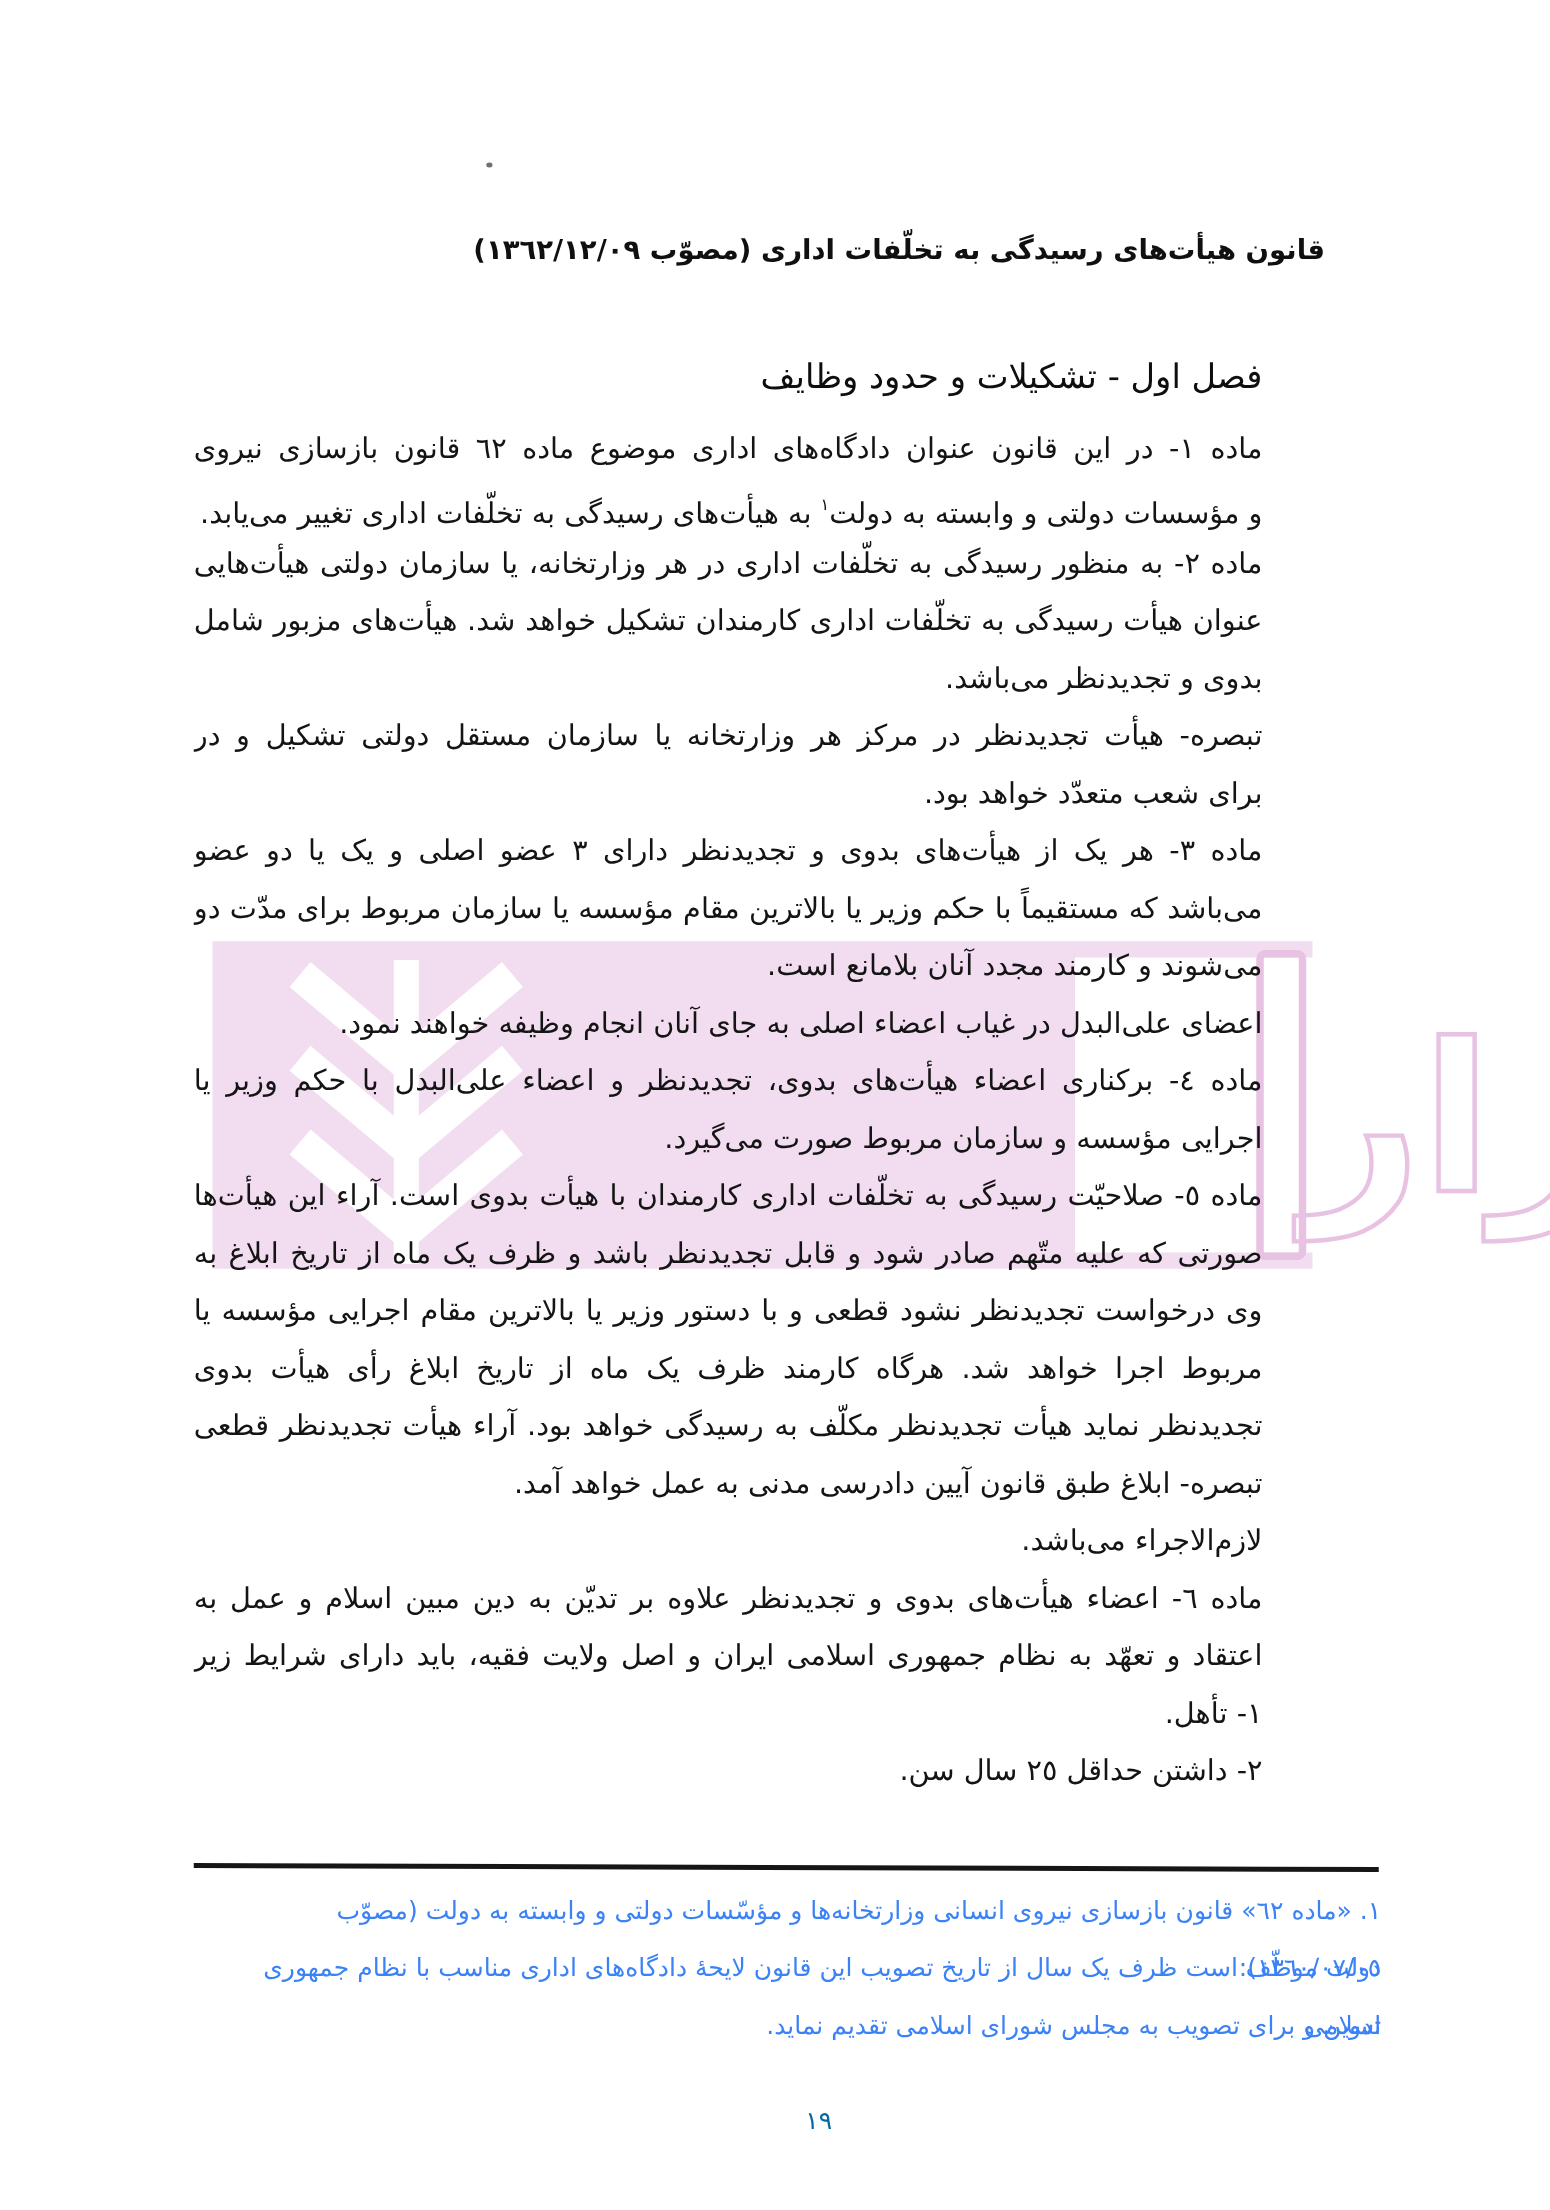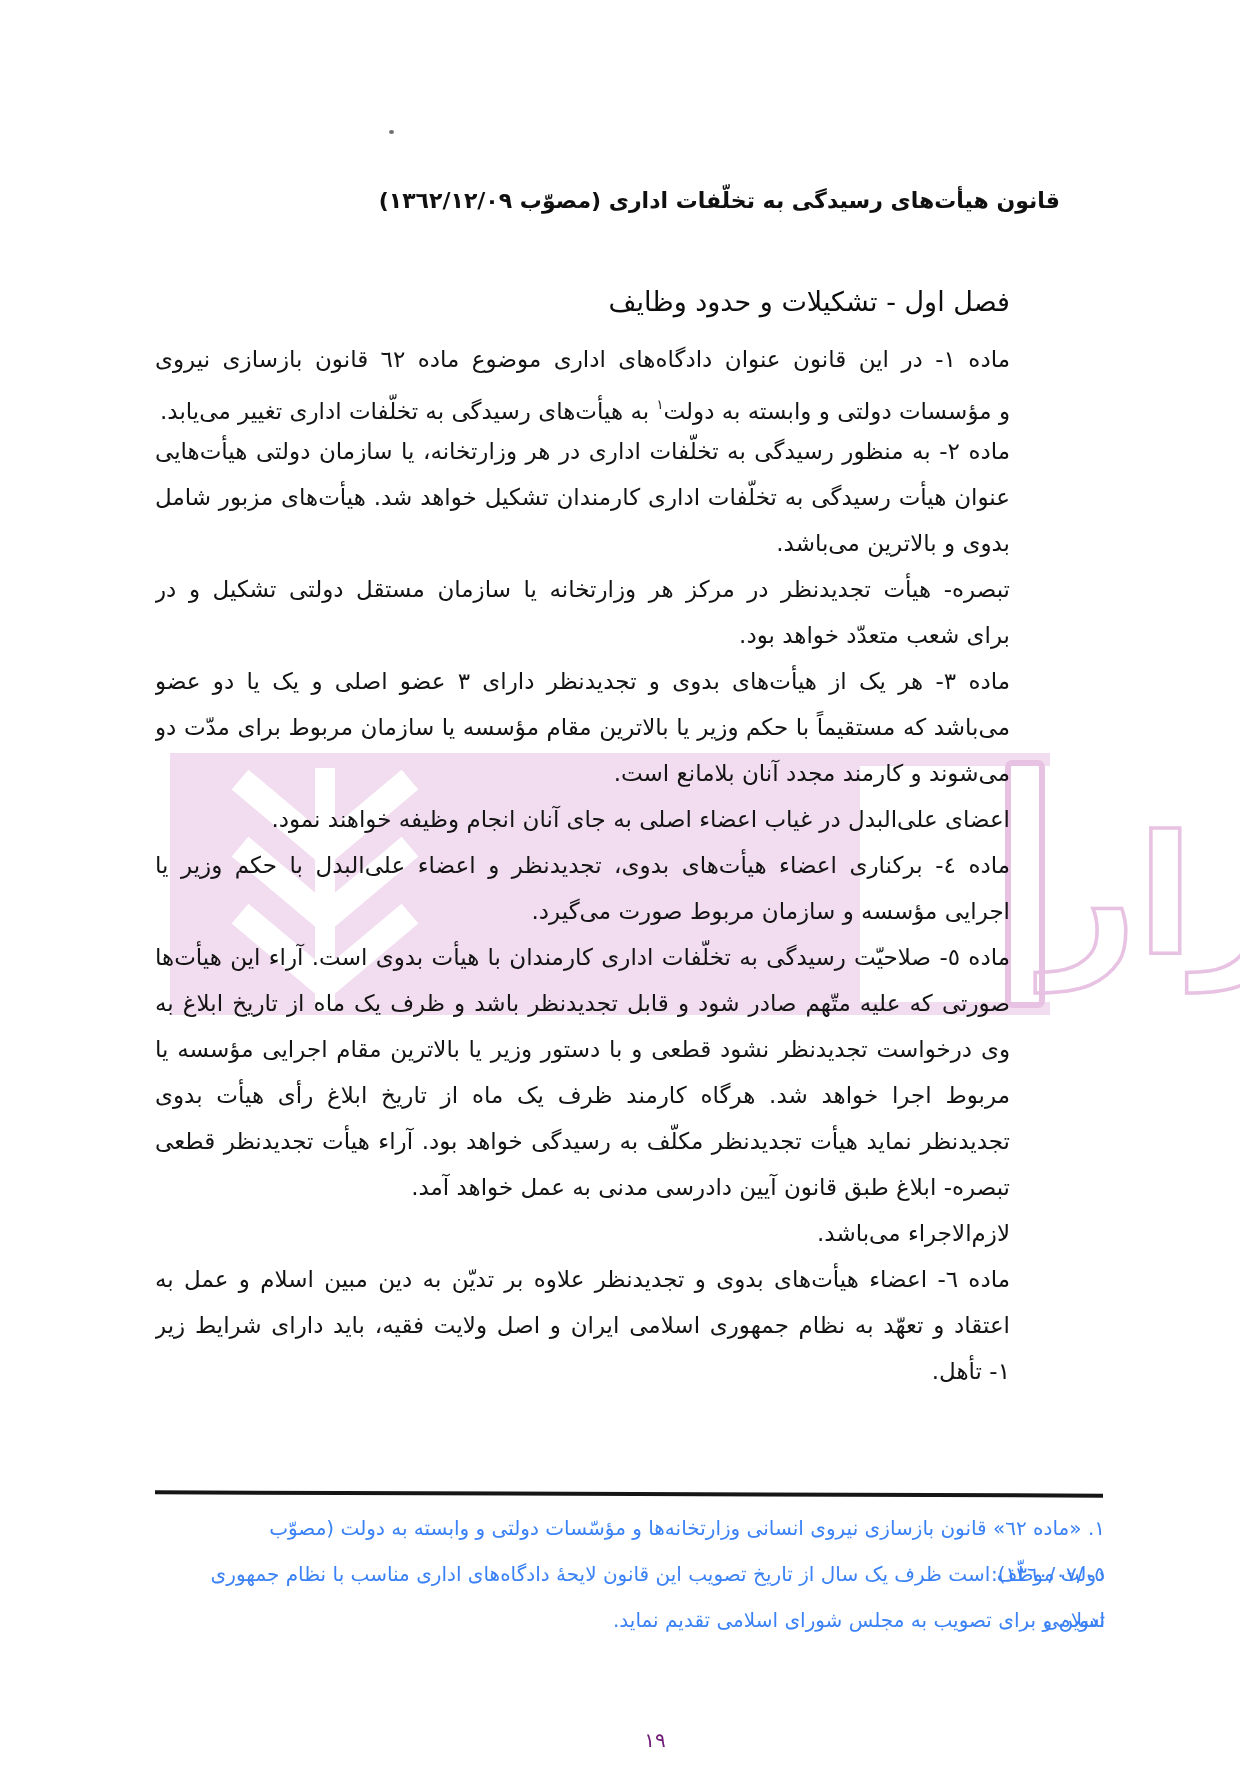--- a/index.html
+++ b/index.html
@@ -47,22 +47,22 @@
     background:#161616; z-index:2; transform:rotate(0.2deg);
   }
   .footnote{
     position:absolute; left:155px; top:1505px; width:950px; z-index:2;
     direction:rtl; font-size:20px; color:#3b82f6;
   }
   .fn-ln{ height:46px; line-height:46px; text-align:right; }
 
   
   .page-num{
-    position:absolute; left:595px; top:1728px; width:120px; z-index:2;
-    text-align:center; direction:rtl; font-size:20px; color:#701a75;
+    position:absolute; left:595px; top:1684px; width:120px; z-index:2;
+    text-align:center; direction:rtl; font-size:20px; color:#0369a1;
   }
 
   
   .speck{
     position:absolute; left:389px; top:130px; width:5px; height:4px;
     background:#6f6f6f; border-radius:50%; z-index:2;
   }
 </style>
 </head>
 <body>
@@ -90,21 +90,21 @@
   <div class="text-col">
     <div class="chapter">فصل اول - تشکیلات و حدود وظایف</div>
 
     <div class="ln">ماده ١- در این قانون عنوان دادگاه‌های اداری موضوع ماده ٦٢ قانون بازسازی نیروی انسانی وزارتخانه‌ها</div>
     <div class="ln end">
       <span>و مؤسسات دولتی و وابسته به دولت</span><span class="fnref">١</span><span> به هیأت‌های رسیدگی به تخلّفات اداری تغییر می‌یابد.</span>
     </div>
 
     <div class="ln">ماده ٢- به منظور رسیدگی به تخلّفات اداری در هر وزارتخانه، یا سازمان دولتی هیأت‌هایی تحت</div>
     <div class="ln">عنوان هیأت رسیدگی به تخلّفات اداری کارمندان تشکیل خواهد شد. هیأت‌های مزبور شامل هیأت‌های</div>
-    <div class="ln end">بدوی و بالاترین می‌باشد.</div>
+    <div class="ln end">بدوی و تجدیدنظر می‌باشد.</div>
 
     <div class="ln">تبصره- هیأت تجدیدنظر در مرکز هر وزارتخانه یا سازمان مستقل دولتی تشکیل و در صورت لزوم</div>
     <div class="ln end">برای شعب متعدّد خواهد بود.</div>
 
     <div class="ln">ماده ٣- هر یک از هیأت‌های بدوی و تجدیدنظر دارای ٣ عضو اصلی و یک یا دو عضو علی‌البدل</div>
     <div class="ln">می‌باشد که مستقیماً با حکم وزیر یا بالاترین مقام مؤسسه یا سازمان مربوط برای مدّت دو سال منصوب</div>
     <div class="ln end">می‌شوند و کارمند مجدد آنان بلامانع است.</div>
 
     <div class="ln end">اعضای علی‌البدل در غیاب اعضاء اصلی به جای آنان انجام وظیفه خواهند نمود.</div>
 
@@ -117,20 +117,21 @@
     <div class="ln">مربوط اجرا خواهد شد. هرگاه کارمند ظرف یک ماه از تاریخ ابلاغ رأی هیأت بدوی درخواست</div>
     <div class="ln">تجدیدنظر نماید هیأت تجدیدنظر مکلّف به رسیدگی خواهد بود. آراء هیأت تجدیدنظر قطعی و</div>
     <div class="ln end">تبصره- ابلاغ طبق قانون آیین دادرسی مدنی به عمل خواهد آمد.</div>
 
     <div class="ln end">لازم‌الاجراء می‌باشد.</div>
 
     <div class="ln">ماده ٦- اعضاء هیأت‌های بدوی و تجدیدنظر علاوه بر تدیّن به دین مبین اسلام و عمل به احکام آن و</div>
     <div class="ln end">اعتقاد و تعهّد به نظام جمهوری اسلامی ایران و اصل ولایت فقیه، باید دارای شرایط زیر باشند:</div>
 
     <div class="ln end">١- تأهل.</div>
+    <div class="ln end">٢- داشتن حداقل ٢٥ سال سن.</div>
   </div>
 
   <div class="fn-rule"></div>
   <div class="footnote">
     <div class="fn-ln">١. «ماده ٦٢» قانون بازسازی نیروی انسانی وزارتخانه‌ها و مؤسّسات دولتی و وابسته به دولت (مصوّب ١٣٦٠/٠٧/٠٥):</div>
     <div class="fn-ln">دولت موظّف است ظرف یک سال از تاریخ تصویب این قانون لایحهٔ دادگاه‌های اداری مناسب با نظام جمهوری اسلامی</div>
     <div class="fn-ln">تدوین و برای تصویب به مجلس شورای اسلامی تقدیم نماید.</div>
   </div>
 
   <div class="page-num">١٩</div>

